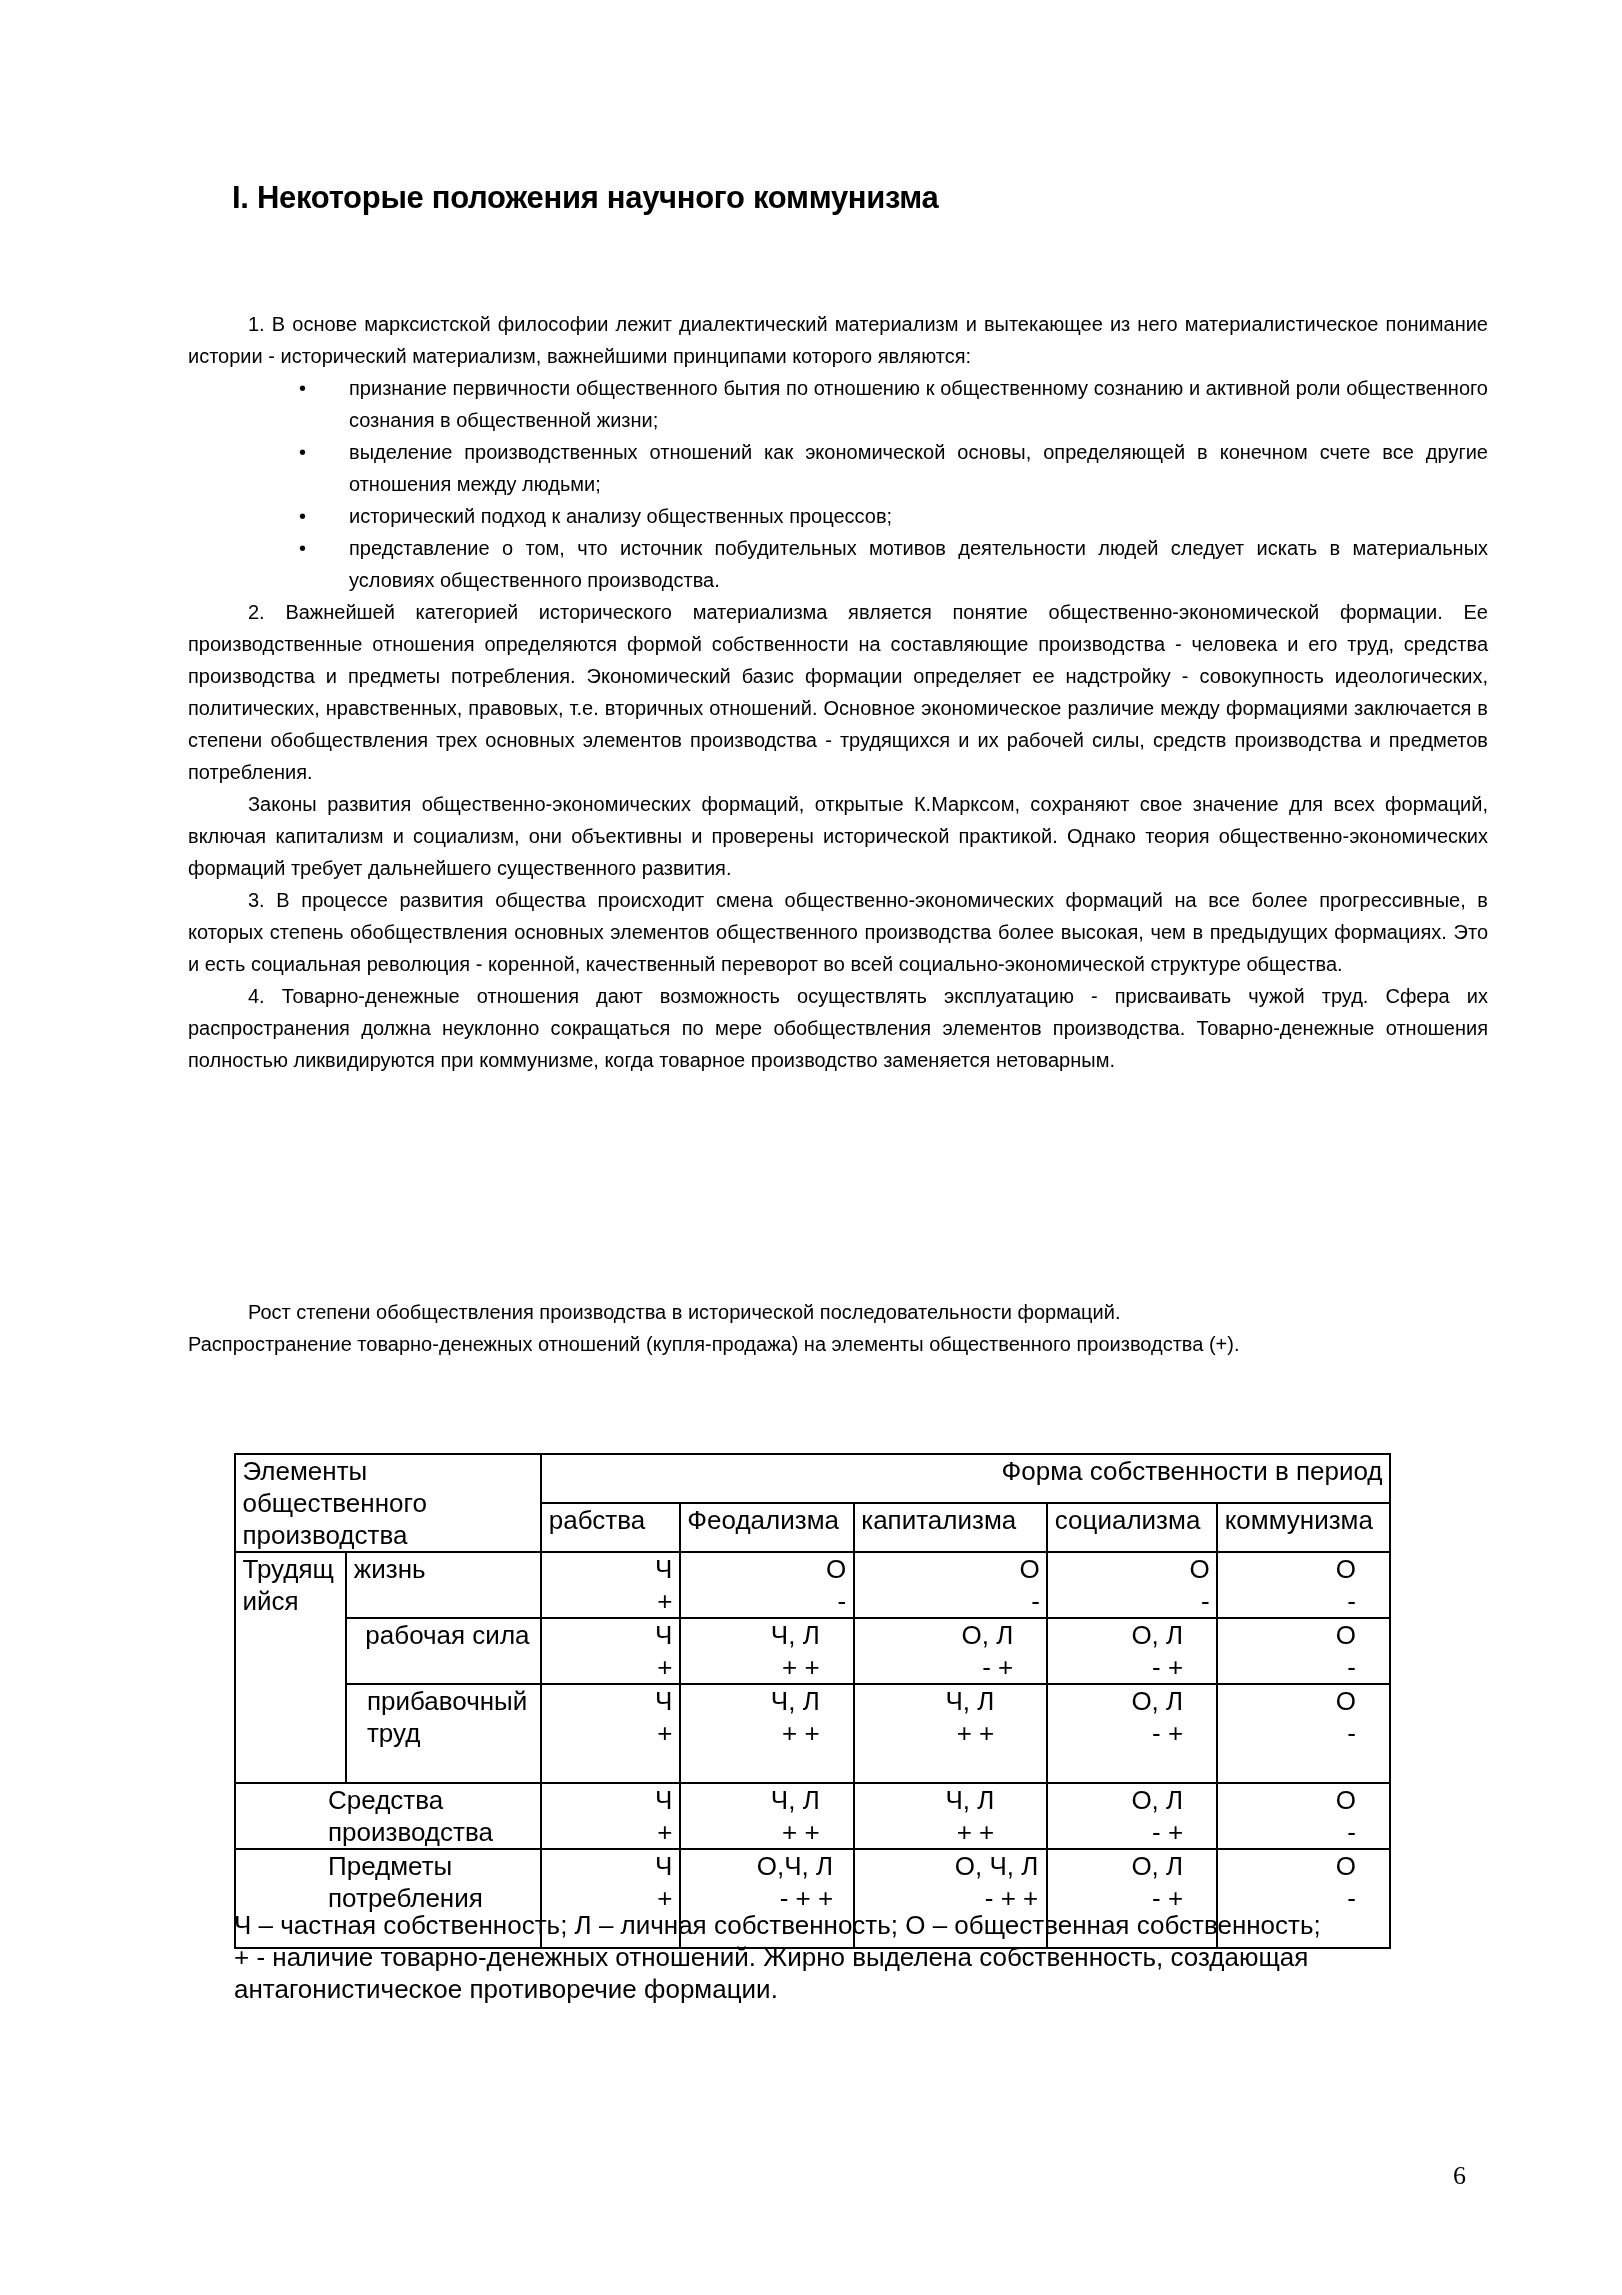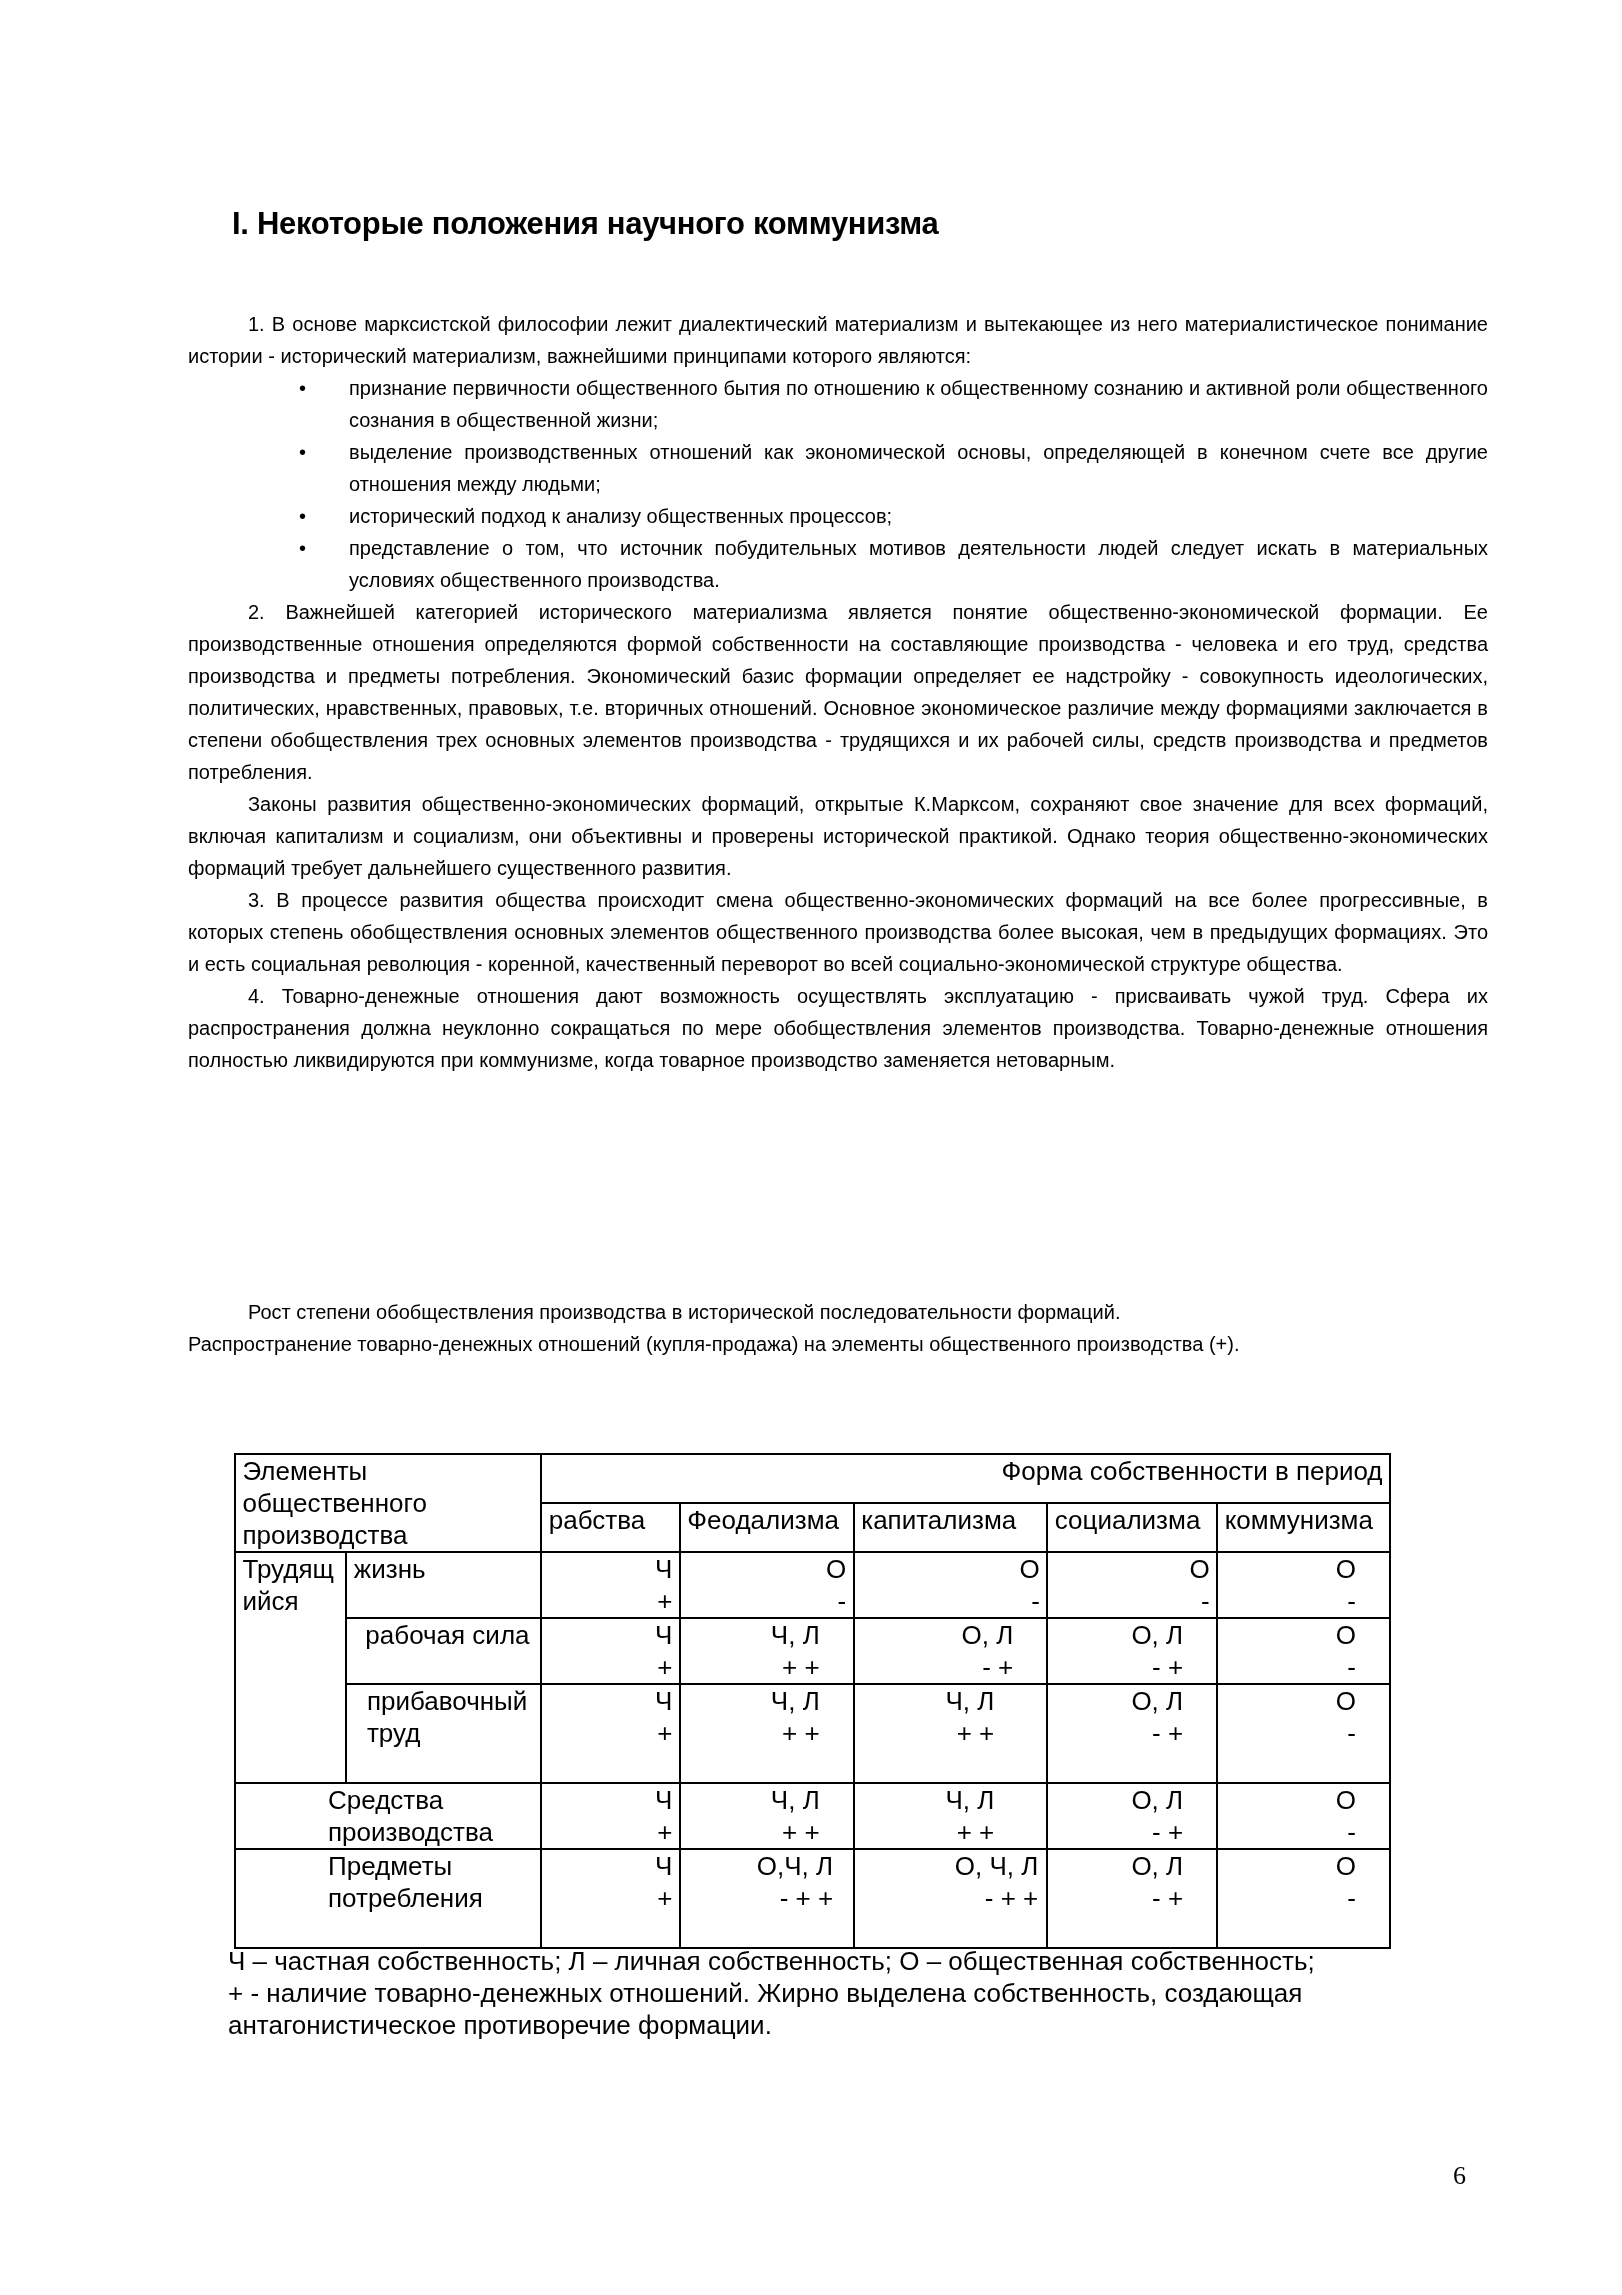--- a/index.html
+++ b/index.html
@@ -1,36 +1,36 @@
 <!DOCTYPE html>
 <html style="font-size:10.5px"><head>
 <meta charset="utf-8">
 <style>
   html, body { margin: 0; padding: 0; background: #ffffff; }
   body { width: 1622px; height: 2295px; position: relative; overflow: hidden;
          font-family: "Liberation Sans", sans-serif; color: #000; }
   .page { position: absolute; left: 0; top: 0; width: 1622px; height: 2295px; }
-  .title { position: absolute; left: 232px; top: 206px; font-size: 31px; font-weight: bold;
+  .title { position: absolute; left: 232px; top: 180px; font-size: 31px; font-weight: bold;
            letter-spacing: -0.3px; margin: 0; }
   .body-text { position: absolute; left: 188px; width: 1300px; font-size: 20px; line-height: 32px;
                text-align: justify; margin-top: 40px; }
   .body-text p { margin: 0; text-indent: 60px; }
   .body-text p.noindent { text-indent: 0; }
   .s1 { top: 268px; }
   ul.bullets { list-style: none; margin: 0; padding: 0; }
   ul.bullets li { position: relative; padding-left: 161px; text-align: justify; }
   ul.bullets li .dot { position: absolute; left: 111px; top: 0; }
   .s-intro { top: 1256px; }
   table.prop { position: absolute; left: 234px; top: 1453px; width: 1157px; border-collapse: collapse;
                font-size: 26px; line-height: 32px; }
   table.prop td { border: 2px solid #000; vertical-align: top; padding: 0 6.5px; }
   .r { text-align: right; }
   .c { text-align: right; }
   .cell-val { display: block; }
-  .legend { position: absolute; left: 228px; top: 1909px; width: 1178px; font-size: 26px; line-height: 32px; margin-top: 36px; }
+  .legend { position: absolute; left: 234px; top: 1909px; width: 1178px; font-size: 26px; line-height: 32px; }
   .legend p { margin: 0; }
   .pagenum { position: absolute; left: 1453px; top: 2161px; font-family: "Liberation Serif", serif; font-size: 26px; }
 </style>
 </head>
 <body>
 
 <div class="page">
 
   <h1 class="title">I. Некоторые положения научного коммунизма</h1>
 

